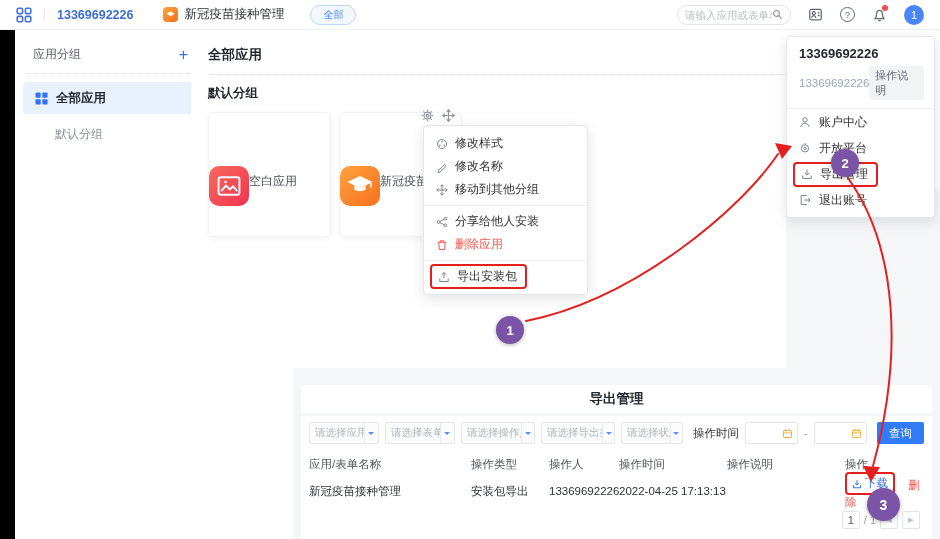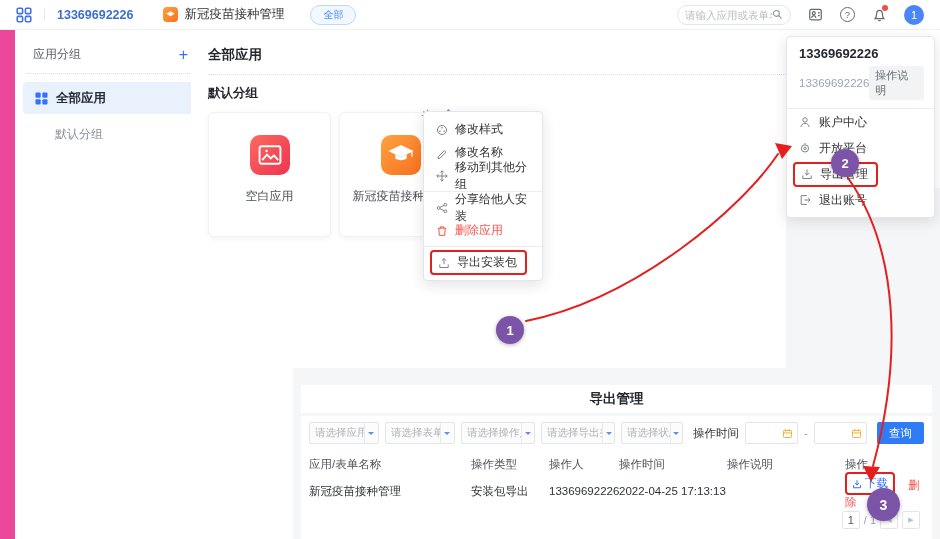--- a/index.html
+++ b/index.html
@@ -1,18 +1,18 @@
 <!DOCTYPE html>
 <html><head>
 <meta charset="utf-8">
 <style>
   * { margin:0; padding:0; box-sizing:border-box; }
   html,body { background:#fff; }
   body { font-family:"Liberation Sans","DejaVu Sans",sans-serif; color:#333; }
-  .page { position:relative; width:940px; height:539px; background:#ec4899; overflow:hidden; }
+  .page { position:relative; width:940px; height:539px; background:#000000; overflow:hidden; }
 
   
   .topbar { position:absolute; left:0; top:0; width:940px; height:30px; background:#fff;
             border-bottom:1px solid #eef0f2; display:flex; align-items:center; padding:0 16px; z-index:8; }
   .logo { display:flex; align-items:center; }
   .tb-divider { width:1px; height:12px; background:#e5e6eb; margin:0 12px; }
   .account-id { color:#3d6fd0; font-size:12.5px; font-weight:bold; }
   .app-tab { display:flex; align-items:center; margin-left:30px; cursor:default; }
   .app-mini-icon { width:15px; height:15px; border-radius:4px; background:linear-gradient(135deg,#ffa23e,#f7701f); display:flex; align-items:center; justify-content:center; }
   .app-tab-label { margin-left:6px; font-size:12.5px; color:#2f3238; }
@@ -40,30 +40,30 @@
                    align-items:center; gap:8px; padding-left:12px; font-size:12.5px; font-weight:bold; color:#262b33; }
   .side-sub { padding-left:40px; height:28px; line-height:28px; margin-top:6px; font-size:12px; color:#8a9099; }
 
   
   .main { position:absolute; left:191px; top:30px; width:749px; height:509px; background:#fff; padding:16px 0 0 17px; }
   .main-title { font-size:13.5px; font-weight:bold; color:#24292f; }
   .main-dotted { border-bottom:1px dotted #dcdfe4; margin:10px 6px 10px 0; }
   .section-title { font-size:12.5px; font-weight:bold; color:#24292f; }
   .cards { display:flex; gap:8px; margin-top:10px; }
   .card { width:123px; height:125px; background:#fff; border:1px solid #f2f3f5; border-radius:6px;
-          box-shadow:0 2px 6px rgba(31,35,41,.05); display:flex; flex-direction:column; align-items:center; }
+          box-shadow:0 2px 6px rgba(31,35,41,.05); display:flex; flex-direction:row; align-items:center; }
   .app-icon { width:40px; height:40px; border-radius:10px; margin-top:22px; display:flex; align-items:center; justify-content:center; }
   .app-icon.red { background:linear-gradient(135deg,#fa6a5f,#ef3350); }
   .app-icon.orange { background:linear-gradient(135deg,#ffa23e,#f7701f); }
   .card-label { margin-top:13px; font-size:12px; color:#4a4f58; white-space:nowrap; }
 
   .hover-tools { position:absolute; left:421px; top:109px; display:flex; gap:8px; color:#8f959e; z-index:15; }
 
   
-  .context-menu { position:absolute; left:423px; top:111px; width:120px; background:#fff; border:1px solid #e5e6eb;
+  .context-menu { position:absolute; left:423px; top:125px; width:165px; background:#fff; border:1px solid #e5e6eb;
                   border-radius:4px; box-shadow:0 4px 14px rgba(31,35,41,.12); padding:6px 0; z-index:20; }
   .cm-item { height:23px; display:flex; align-items:center; gap:7px; padding:0 12px; font-size:12px; color:#333; cursor:pointer; }
   .cm-item .ic { color:#7d828a; display:flex; }
   .cm-item.danger, .cm-item.danger .ic { color:#f2564d; }
   .cm-divider { border-top:1px solid #ededf0; margin:4px 0; }
   .cm-item.export { padding:0 6px; }
 
   .ann-box { display:inline-flex; align-items:center; gap:7px; border:2px solid #e3201f; border-radius:4px; padding:2px 8px 2px 6px; }
 
   

